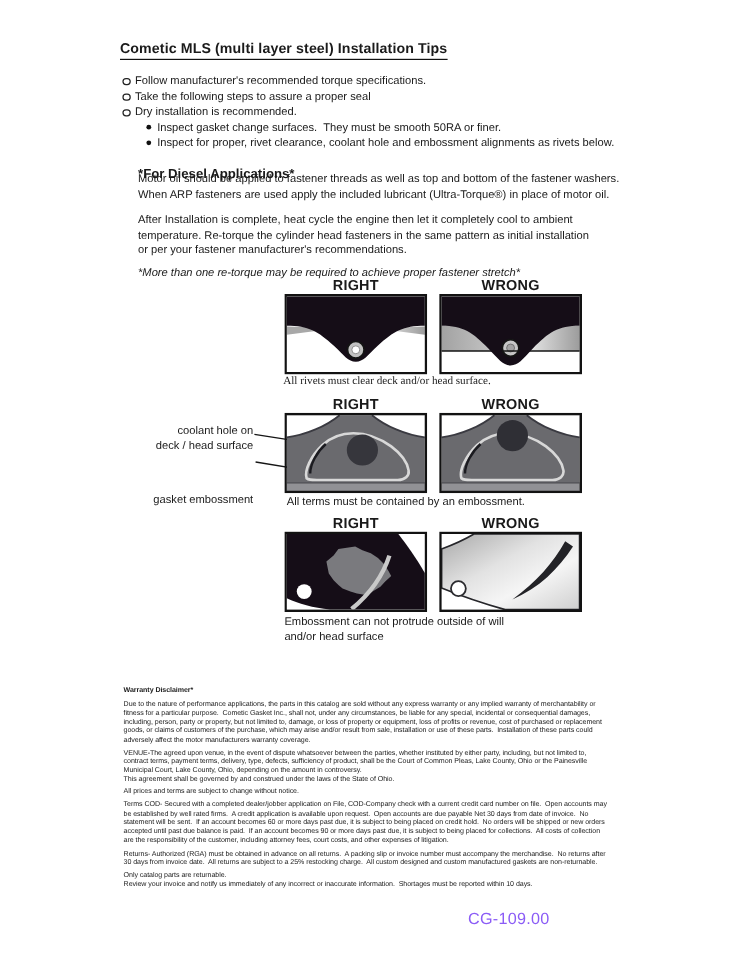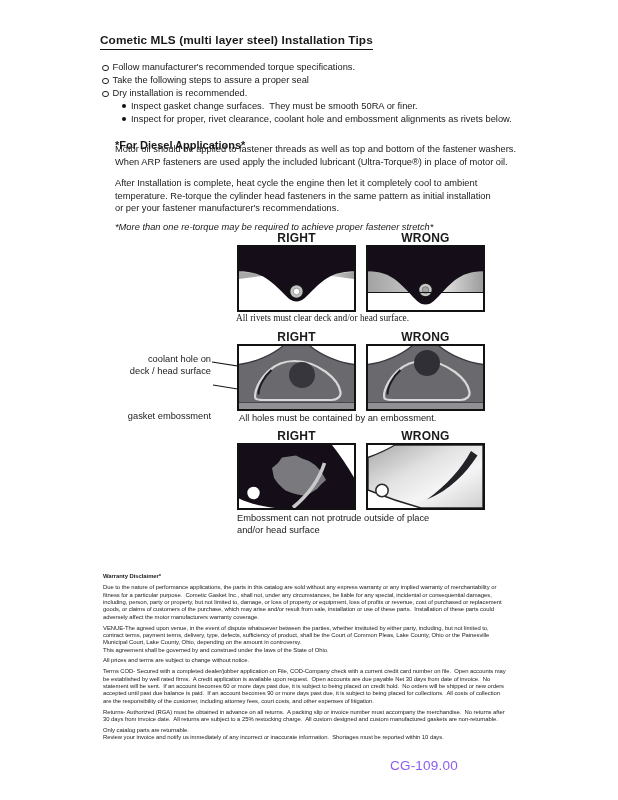--- a/index.html
+++ b/index.html
@@ -145,21 +145,21 @@
     <path d="M46,2 C35,11 18,18.5 2,20.5" fill="none" stroke="#3a3a41" stroke-width="1.5"></path>
     <path d="M73,2 C84,11 101,18.5 117,20.5" fill="none" stroke="#3a3a41" stroke-width="1.5"></path>
     <path d="M18.5,54.5 C16.5,48 22,36 31.5,27 C38.5,20.5 48,17 57.5,17 C68.5,17 80,21.5 89,28 C97,34 102.5,41.5 103.5,48 C104.2,52.5 100.5,56 94.5,56 L27,56 C22,56 20,56 18.5,54.5 Z" fill="none" stroke="#d8d8d8" stroke-width="2.2"></path>
     <path d="M21.5,50.5 C21.5,43 27,32.5 34.5,26" fill="none" stroke="#1b1b20" stroke-width="2"></path>
     <circle cx="61" cy="19" r="13" fill="#2f2f35"></circle>
     <line x1="2" y1="58.5" x2="117" y2="58.5" stroke="#45454a" stroke-width="1"></line>
     <rect x="2" y="59" width="115" height="6" fill="#919195"></rect>
     <rect x="1" y="1" width="117" height="65" fill="none" stroke="#121212" stroke-width="2"></rect>
   </svg>
 
-  <div class="abs caption" style="left:239px;top:413px;">All holes must be contained by an embossment.</div>
+  <div class="abs caption" style="left:239px;top:413px;">All terms must be contained by an embossment.</div>
 
   <div class="abs fig-h" style="left:237px;top:429px;">RIGHT</div>
   <div class="abs fig-h" style="left:366px;top:429px;">WRONG</div>
 
   <svg class="abs panel" style="left:237px;top:443px;" viewBox="0 0 119 67">
     <path d="M2,2 L95,2 C102,11 109.5,21.5 117,34.5 L117,65 L38,65 C24,63.5 11.5,60 2,55.5 Z" fill="#150d17"></path>
     <polygon points="35,25 41,20 45,14.5 52,13.5 59,12.5 65,15.5 72,18 78,22 83,27 86.5,32.5 89,37 84,41.5 80,46 73.5,50 69,53 60.5,51.5 55,50 48.5,47.5 45,44.5 41,40.5 37,35" fill="#7a7a7e"></polygon>
     <path d="M87.5,20 C82,37 70,53 56,64.5" fill="none" stroke="#c9c9c9" stroke-width="3.6"></path>
     <circle cx="16.5" cy="50" r="6.2" fill="#ffffff"></circle>
     <rect x="1" y="1" width="117" height="65" fill="none" stroke="#121212" stroke-width="2"></rect>
@@ -173,21 +173,21 @@
         <stop offset="0.65" stop-color="#f5f5f5"></stop>
           <stop offset="1" stop-color="#cfcfcf"></stop>
       </linearGradient>
     </defs>
     <path d="M29,2 L117,2 L117,65 L55,65 C35,59.5 15.5,52.5 2,47 L2,14.5 C11.5,11 20.5,7 29,2 Z" fill="url(#gF)" stroke="#26262a" stroke-width="1.4"></path>
     <path d="M105,8 C95,26 81,42 61,56.5 C83,47.5 99.5,31 111.5,12.5 Z" fill="#232327"></path>
     <circle cx="16" cy="47.5" r="6.2" fill="#ffffff" stroke="#2b2b2f" stroke-width="1.5"></circle>
     <rect x="1" y="1" width="117" height="65" fill="none" stroke="#121212" stroke-width="2"></rect>
   </svg>
 
-  <div class="abs caption" style="left:237px;top:513px;">Embossment can not protrude outside of place
+  <div class="abs caption" style="left:237px;top:513px;">Embossment can not protrude outside of will
 and/or head surface</div>
 
   <div class="abs legal">
     <h2>Warranty Disclaimer*</h2>
     <p>Due to the nature of performance applications, the parts in this catalog are sold without any express warranty or any implied warranty of merchantability or
 fitness for a particular purpose.  Cometic Gasket Inc., shall not, under any circumstances, be liable for any special, incidental or consequential damages,
 including, person, party or property, but not limited to, damage, or loss of property or equipment, loss of profits or revenue, cost of purchased or replacement
 goods, or claims of customers of the purchase, which may arise and/or result from sale, installation or use of these parts.  Installation of these parts could
 adversely affect the motor manufacturers warranty coverage.</p>
     <p>VENUE-The agreed upon venue, in the event of dispute whatsoever between the parties, whether instituted by either party, including, but not limited to,

